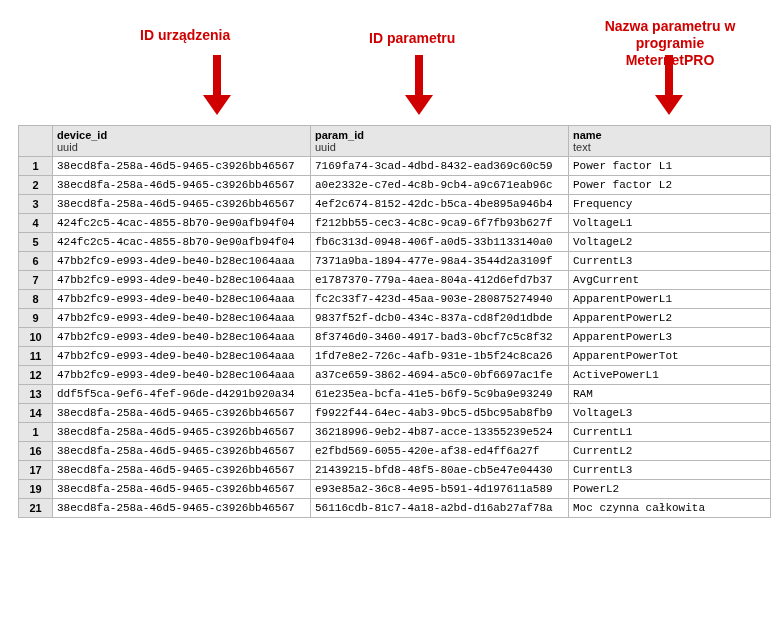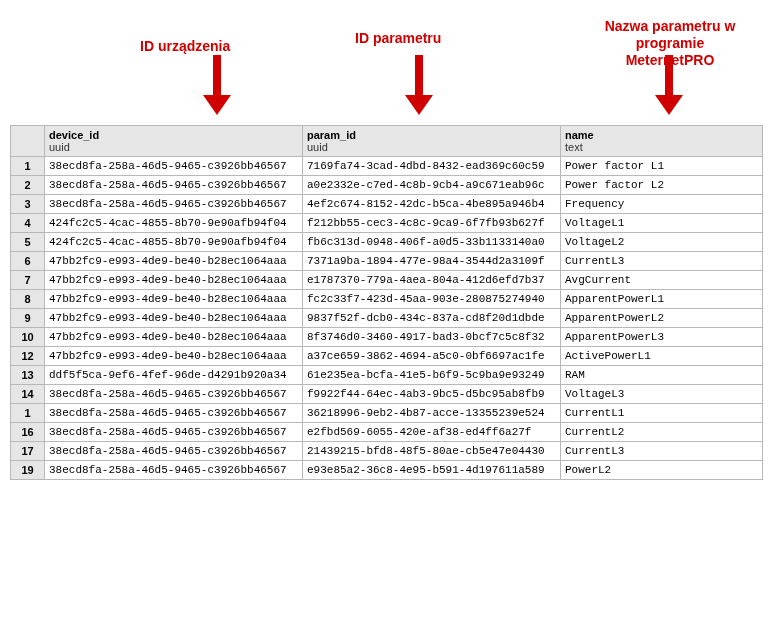--- a/index.html
+++ b/index.html
@@ -39,20 +39,21 @@
     border-left: 14px solid transparent;
     border-right: 14px solid transparent;
     border-top: 20px solid #d00000;
   }
   table {
     border-collapse: collapse;
     width: 100%;
     table-layout: fixed;
     font-family: "Courier New", monospace;
     font-size: 11px;
+    margin-left: 8px;
   }
   col.rownum { width: 34px; }
   col.device { width: 258px; }
   col.param  { width: 258px; }
   col.name   { width: auto; }
   th, td {
     border: 1px solid #b8b8b8;
     padding: 3px 4px;
     text-align: left;
     white-space: nowrap;
@@ -78,27 +79,27 @@
     font-family: Arial, sans-serif;
   }
   th.corner {
     background: #e6e6e6;
   }
 </style>
 </head>
 <body>
 
 <div class="annotations">
-  <div class="ann" style="left:130px; top:28px;">ID urządzenia</div>
+  <div class="ann" style="left:130px; top:17px;">ID urządzenia</div>
   <div class="arrow" style="left:193px; top:45px;">
     <div class="shaft"></div>
       <div class="head"></div>
   </div>
 
-  <div class="ann" style="left:345px; top:20px;">ID parametru</div>
+  <div class="ann" style="left:359px; top:20px;">ID parametru</div>
   <div class="arrow" style="left:395px; top:45px;">
     <div class="shaft"></div>
       <div class="head"></div>
   </div>
 
   <div class="ann" style="left:580px; top:8px; width:160px;">Nazwa parametru w programie MeternetPRO</div>
   <div class="arrow" style="left:645px; top:45px;">
     <div class="shaft"></div>
       <div class="head"></div>
   </div>
@@ -183,20 +184,26 @@
         <td>9837f52f-dcb0-434c-837a-cd8f20d1dbde</td>
         <td>ApparentPowerL2</td>
       </tr>
       <tr>
         <td class="rownum">10</td>
         <td>47bb2fc9-e993-4de9-be40-b28ec1064aaa</td>
         <td>8f3746d0-3460-4917-bad3-0bcf7c5c8f32</td>
         <td>ApparentPowerL3</td>
       </tr>
       <tr>
+        <td class="rownum">11</td>
+        <td>47bb2fc9-e993-4de9-be40-b28ec1064aaa</td>
+        <td>1fd7e8e2-726c-4afb-931e-1b5f24c8ca26</td>
+        <td>ApparentPowerTot</td>
+      </tr>
+      <tr>
         <td class="rownum">12</td>
         <td>47bb2fc9-e993-4de9-be40-b28ec1064aaa</td>
         <td>a37ce659-3862-4694-a5c0-0bf6697ac1fe</td>
         <td>ActivePowerL1</td>
       </tr>
       <tr>
         <td class="rownum">13</td>
         <td>ddf5f5ca-9ef6-4fef-96de-d4291b920a34</td>
         <td>61e235ea-bcfa-41e5-b6f9-5c9ba9e93249</td>
         <td>RAM</td>
@@ -224,14 +231,20 @@
         <td>38ecd8fa-258a-46d5-9465-c3926bb46567</td>
         <td>21439215-bfd8-48f5-80ae-cb5e47e04430</td>
         <td>CurrentL3</td>
       </tr>
       <tr>
         <td class="rownum">19</td>
         <td>38ecd8fa-258a-46d5-9465-c3926bb46567</td>
         <td>e93e85a2-36c8-4e95-b591-4d197611a589</td>
         <td>PowerL2</td>
       </tr>
+      <tr>
+        <td class="rownum">21</td>
+        <td>38ecd8fa-258a-46d5-9465-c3926bb46567</td>
+        <td>56116cdb-81c7-4a18-a2bd-d16ab27af78a</td>
+        <td>Moc czynna całkowita</td>
+      </tr>
     </tbody>
 </table>
 
 </body></html>

